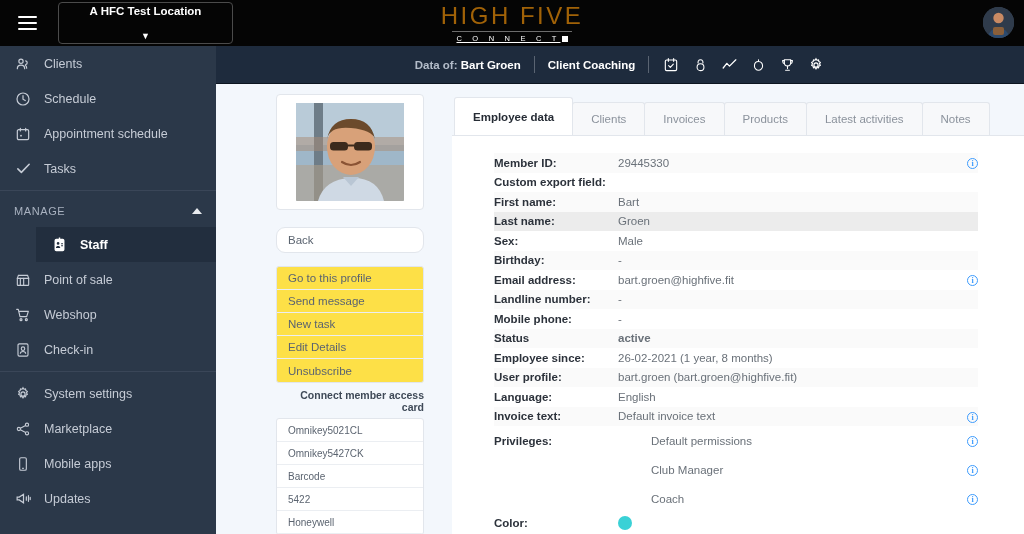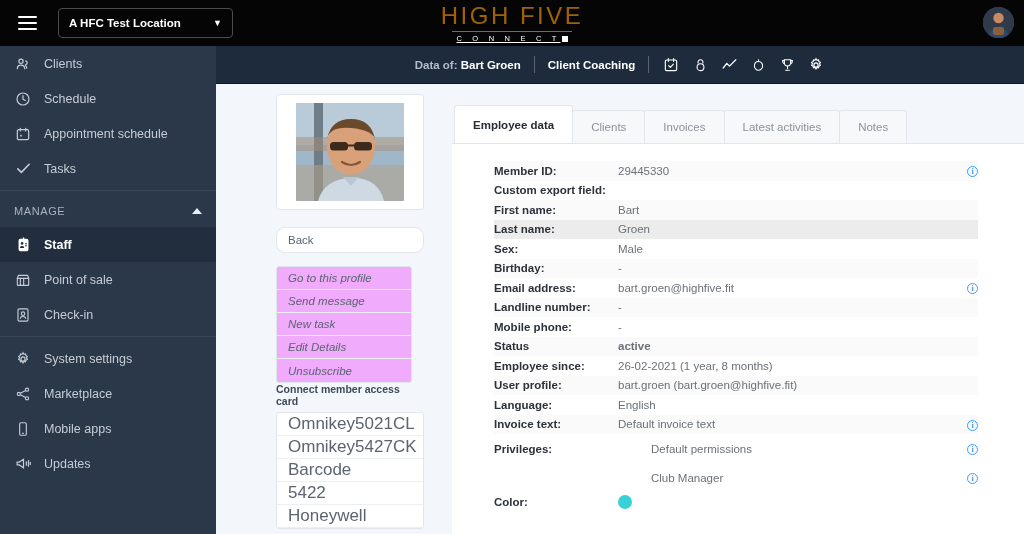--- a/index.html
+++ b/index.html
@@ -16,25 +16,26 @@
     height: 46px; background: #050505; flex: 0 0 46px;
     display: flex; align-items: center; position: relative;
   }
   .hamburger {
     width: 46px; height: 46px; display: flex; flex-direction: column;
     align-items: center; justify-content: center; gap: 4px; cursor: pointer;
     margin-left: 4px;
   }
   .hamburger span { display: block; width: 19px; height: 2px; background: #ffffff; border-radius: 1px; }
   .loc-select {
-    margin-left: 8px; width: 175px; height: 30px;
+    margin-left: 8px; width: 175px; height: 42px;
     border: 1px solid #4b4b4b; border-radius: 4px;
     display: flex; align-items: center; padding: 2px 10px;
     color: #ffffff; font-size: 11.5px; font-weight: bold; cursor: pointer;
     justify-content: space-between;
+    flex-direction: column;
   }
   .loc-select .caret { font-size: 9px; color: #fff; }
 
   .brand {
     position: absolute; left: 0; right: 0; top: 0; bottom: 0;
     display: flex; flex-direction: column; align-items: center; justify-content: center;
     pointer-events: none;
   }
   .brand-main {
     color: #a16207; font-size: 24px; letter-spacing: 2.5px; font-weight: 400;
@@ -58,21 +59,21 @@
   .body-row { flex: 1 1 auto; display: flex; min-height: 0; }
 
   .sidebar {
     width: 216px; flex: 0 0 216px; background: #2b3849;
     overflow: hidden; position: relative;
   }
   .nav-item {
     height: 35px; display: flex; align-items: center; padding-left: 14px;
     color: #c6ccd6; font-size: 12.5px; cursor: pointer; gap: 12px;
   }
-  .nav-item.active { background: #222e3e; color: #ffffff; font-weight: bold; }
+  .nav-item.active { background: #222e3e; color: #ffffff; font-weight: bold; margin-left: 36px; }
   .nav-item .ic { width: 18px; height: 18px; flex: 0 0 18px; display:flex; align-items:center; justify-content:center; }
   .nav-item .ic svg { display: block; }
   .nav-sep { height: 1px; background: #3a4658; margin: 4px 0; }
   .nav-group {
     height: 32px; display: flex; align-items: center; justify-content: space-between;
     padding: 0 14px; color: #a9b2c0; font-size: 11px; letter-spacing: .6px;
     cursor: pointer;
     gap: 44px;
   }
   .nav-group .tri { width: 0; height: 0; border-left: 5px solid transparent; border-right: 5px solid transparent; border-bottom: 6px solid #e8ebef; }
@@ -101,42 +102,42 @@
     padding: 9px; width: 148px; height: 116px;
     display: flex; align-items: center; justify-content: center;
   }
   .photo { width: 108px; height: 98px; border-radius: 1px; overflow: hidden; display:block; }
   .backbtn {
     margin-top: 17px; width: 148px; height: 26px; background: #ffffff;
     border: 1px solid #e2e6ec; border-radius: 9px; display: flex; align-items: center;
     padding-left: 11px; color: #5b6470; font-size: 11.5px; cursor: pointer;
   }
   .actions {
-    margin-top: 13px; width: 136px; background: #f0abfc;
-    border: 1px solid #e2e6ec; border-radius: 3px; overflow: hidden; font-style: italic;
+    margin-top: 13px; width: 148px; background: #fde047;
+    border: 1px solid #e2e6ec; border-radius: 3px; overflow: hidden;
   }
   .actions .act {
     height: 23px; display: flex; align-items: center; padding-left: 11px;
     color: #5b6470; font-size: 11.5px; border-bottom: 1px solid #ebeef2; cursor: pointer;
   }
   .actions .act:last-child { border-bottom: none; }
   .cardlist-title {
-    margin-top: 0; width: 148px; text-align: left; color: #3f4a58;
+    margin-top: 6px; width: 148px; text-align: right; color: #3f4a58;
     font-size: 10.5px; font-weight: bold; margin-bottom: 5px;
   }
   .cardlist {
     width: 148px; background: #ffffff; border: 1px solid #e2e6ec; border-radius: 3px; overflow: hidden;
   }
   .cardlist .ci {
     height: 23px; display: flex; align-items: center; padding-left: 11px;
-    color: #5b6470; font-size: 17px; border-bottom: 1px solid #ebeef2; cursor: pointer;
+    color: #5b6470; font-size: 10px; border-bottom: 1px solid #ebeef2; cursor: pointer;
   }
 
   
-  .rightcol { flex: 1 1 auto; min-width: 0; padding-top: 19px; display: flex; flex-direction: column; }
+  .rightcol { flex: 1 1 auto; min-width: 0; padding-top: 11px; display: flex; flex-direction: column; }
   .tabs { display: flex; align-items: flex-end; height: 40px; padding-left: 2px; }
   .tab {
     height: 33px; display: flex; align-items: center; justify-content: center;
     padding: 0 18px; font-size: 11.5px; color: #8b929c; cursor: pointer;
     background: #f7f8fa; border: 1px solid #e2e6ec; border-bottom: none;
     border-radius: 3px 3px 0 0; margin-right: -1px; white-space: nowrap;
   }
   .tab.active {
     background: #ffffff; color: #262c35; font-weight: bold; height: 38px;
     border-color: #e2e6ec; position: relative; z-index: 2;
@@ -263,20 +264,30 @@
         <span class="ic">
           <svg width="16" height="16" viewBox="0 0 24 24" fill="none" stroke="#c6ccd6" stroke-width="1.7" stroke-linecap="round">
             <path d="M3.5 9.5h17v9.5a1 1 0 0 1-1 1h-15a1 1 0 0 1-1-1V9.5z"></path>
             <path d="M3.5 9.5l1.6-4.5h13.8l1.6 4.5"></path>
               <path d="M8 9.5v10.5M13 9.5v10.5"></path>
           </svg>
         </span>
         <span>Point of sale</span>
       </div>
 
+      <div class="nav-item">
+        <span class="ic">
+          <svg width="16" height="16" viewBox="0 0 24 24" fill="none" stroke="#c6ccd6" stroke-width="1.7" stroke-linecap="round" stroke-linejoin="round">
+            <path d="M2.5 3.5h2.4l2.6 11h10l2.5-8H6"></path>
+              <circle cx="9" cy="19" r="1.5"></circle>
+              <circle cx="17" cy="19" r="1.5"></circle>
+          </svg>
+        </span>
+        <span>Webshop</span>
+      </div>
 
 
       <div class="nav-item">
         <span class="ic">
           <svg width="16" height="16" viewBox="0 0 24 24" fill="none" stroke="#c6ccd6" stroke-width="1.7">
             <rect x="4.5" y="2.8" width="15" height="18.4" rx="2"></rect>
             <circle cx="12" cy="10" r="2.6"></circle>
               <path d="M8 17.5c0-2.2 1.8-3.2 4-3.2s4 1 4 3.2"></path>
           </svg>
         </span>
@@ -455,20 +466,23 @@
             <div class="tab active">
                 <span>Employee data</span>
               </div>
             <div class="tab">
                 <span>Clients</span>
               </div>
             <div class="tab">
                 <span>Invoices</span>
               </div>
             <div class="tab">
+                <span>Products</span>
+              </div>
+            <div class="tab">
                 <span>Latest activities</span>
               </div>
             <div class="tab">
                 <span>Notes</span>
               </div>
           </div>
 
           <div class="tabpanel">
             <table class="data">
               <tbody>
@@ -546,20 +560,25 @@
                 <tr class="priv-row">
                   <td class="lbl">Privileges:</td>
                   <td class="val">Default permissions</td>
                   <td class="info"><span class="infodot">i</span></td>
                 </tr>
                 <tr class="priv-row">
                   <td class="lbl"></td>
                   <td class="val">Club Manager</td>
                   <td class="info"><span class="infodot">i</span></td>
                 </tr>
+                <tr class="priv-row">
+                  <td class="lbl"></td>
+                  <td class="val">Coach</td>
+                  <td class="info"><span class="infodot">i</span></td>
+                </tr>
 
                 <tr>
                   <td class="lbl">Color:</td>
                   <td class="val colorcell"><span class="swatch" style="background: rgb(58, 209, 214);"></span></td>
                   <td class="info"></td>
                 </tr>
               </tbody>
             </table>
           </div>
         </div>

